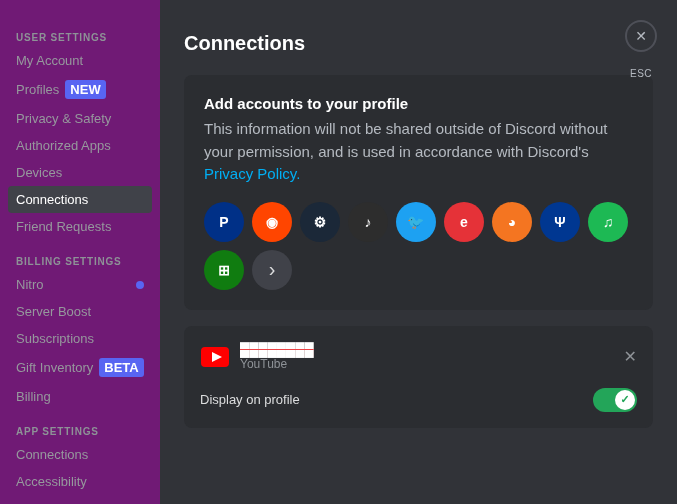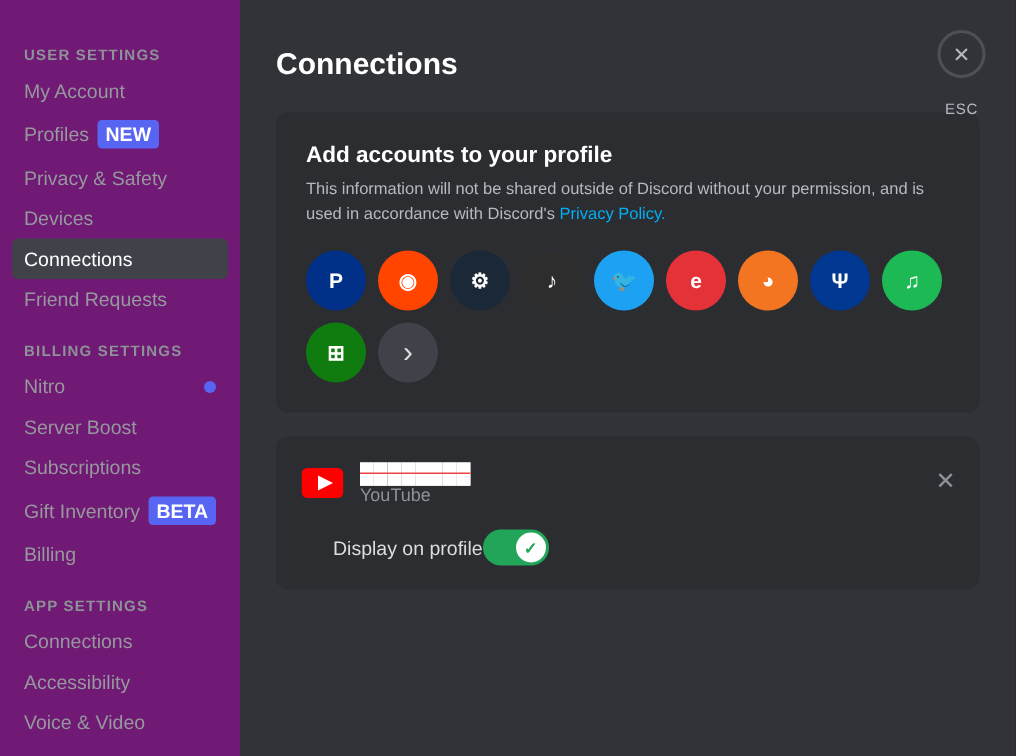--- a/index.html
+++ b/index.html
@@ -122,21 +122,21 @@
       margin-bottom: 16px;
     }
 
     .card-title {
       font-size: 15px;
       font-weight: 700;
       color: #fff;
       margin-bottom: 6px;
     }
     .card-desc {
-      font-size: 11px;
+      font-size: 15px;
       color: #b5bac1;
       margin-bottom: 16px;
       line-height: 1.5;
     }
     .card-desc a {
       color: #00aff4;
       text-decoration: none;
     }
 
     
@@ -217,22 +217,22 @@
       color: #8e9297;
       cursor: pointer;
       font-size: 16px;
       line-height: 1;
     }
 
     
     .toggle-row {
       display: flex;
       align-items: center;
+      justify-content: space-between;
       padding-top: 4px;
-      margin-left: 22px;
     }
     .toggle-label {
       font-size: 13px;
       color: #dcddde;
       font-weight: 500;
     }
     .toggle {
       width: 44px;
       height: 24px;
       border-radius: 12px;
@@ -268,20 +268,23 @@
 <div class="section-label">USER SETTINGS</div>
     <div class="sidebar-item">
       <span>My Account</span>
     </div>
     <div class="sidebar-item">
       <span>Profiles</span>
       <span class="badge badge-new">NEW</span>
     </div>
     <div class="sidebar-item">
       <span>Privacy &amp; Safety</span>
+    </div>
+    <div class="sidebar-item">
+      <span>Authorized Apps</span>
     </div>
     <div class="sidebar-item">
       <span>Devices</span>
     </div>
     <div class="sidebar-item active">
       <span>Connections</span>
     </div>
     <div class="sidebar-item">
       <span>Friend Requests</span>
     </div>

